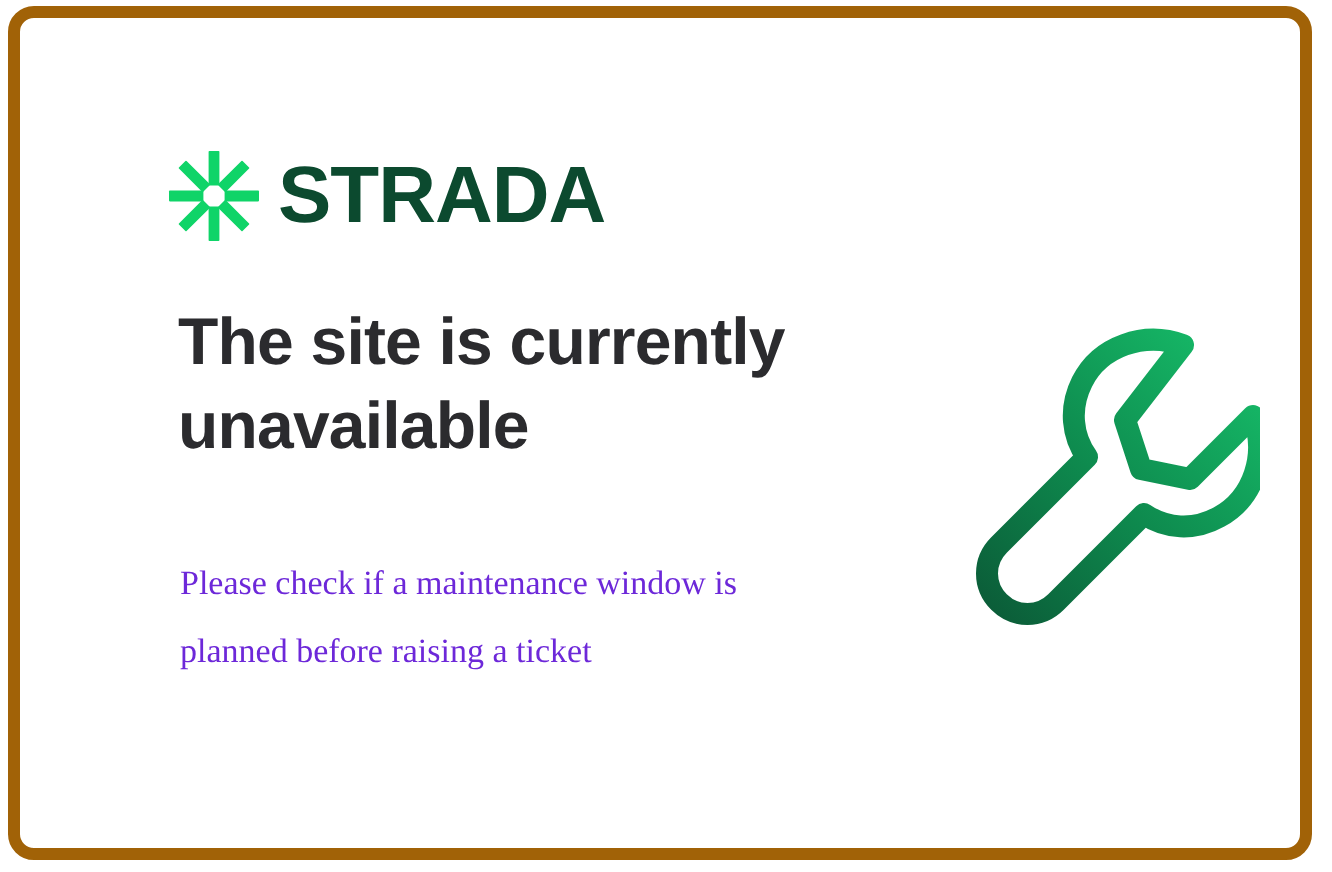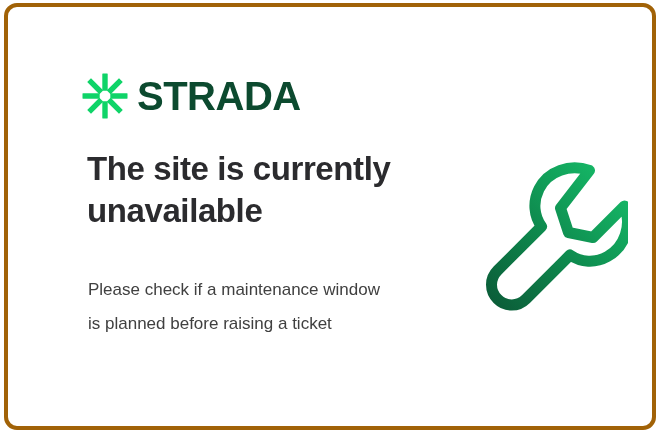--- a/index.html
+++ b/index.html
@@ -24,21 +24,21 @@
 
   
   .card {
     position: absolute;
     left: 4px;
     top: 3px;
     width: 652px;
     height: 427px;
     box-sizing: border-box;
     background: #ffffff;
-    border: 4px solid #a16207;
+    border: 6px solid #a16207;
     border-radius: 13px;
   }
 
   
   .logo {
     position: absolute;
     left: 74px;
     top: 66px;
     display: flex;
     align-items: center;
@@ -78,22 +78,22 @@
   
   .body-copy {
     position: absolute;
     left: 80px;
     top: 266px;
     width: 300px;
     margin: 0;
     font-size: 17px;
     font-weight: 400;
     line-height: 2.0;
-    color: #404040;
-    font-family: Liberation Sans, sans-serif;
+    color: #6d28d9;
+    font-family: Liberation Serif, serif;
   }
 
   
   .wrench {
     position: absolute;
     left: 452px;
     top: 152px;
     width: 168px;
     height: 162px;
   }

